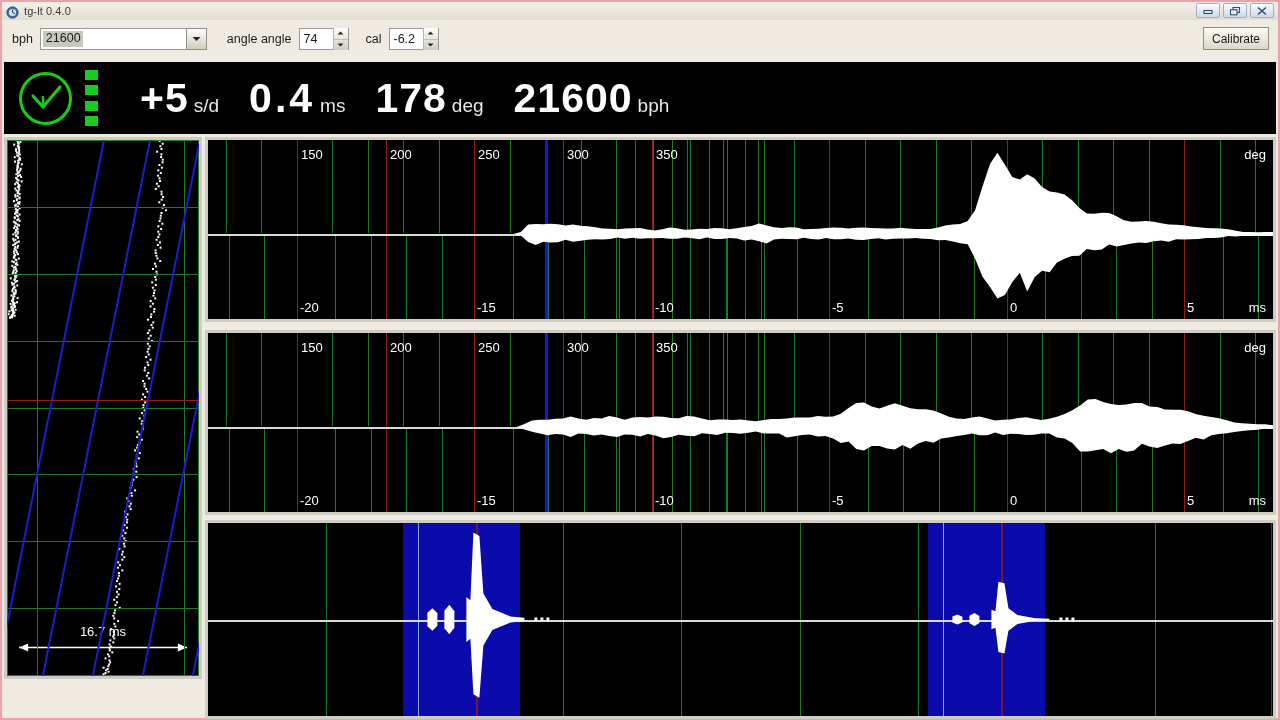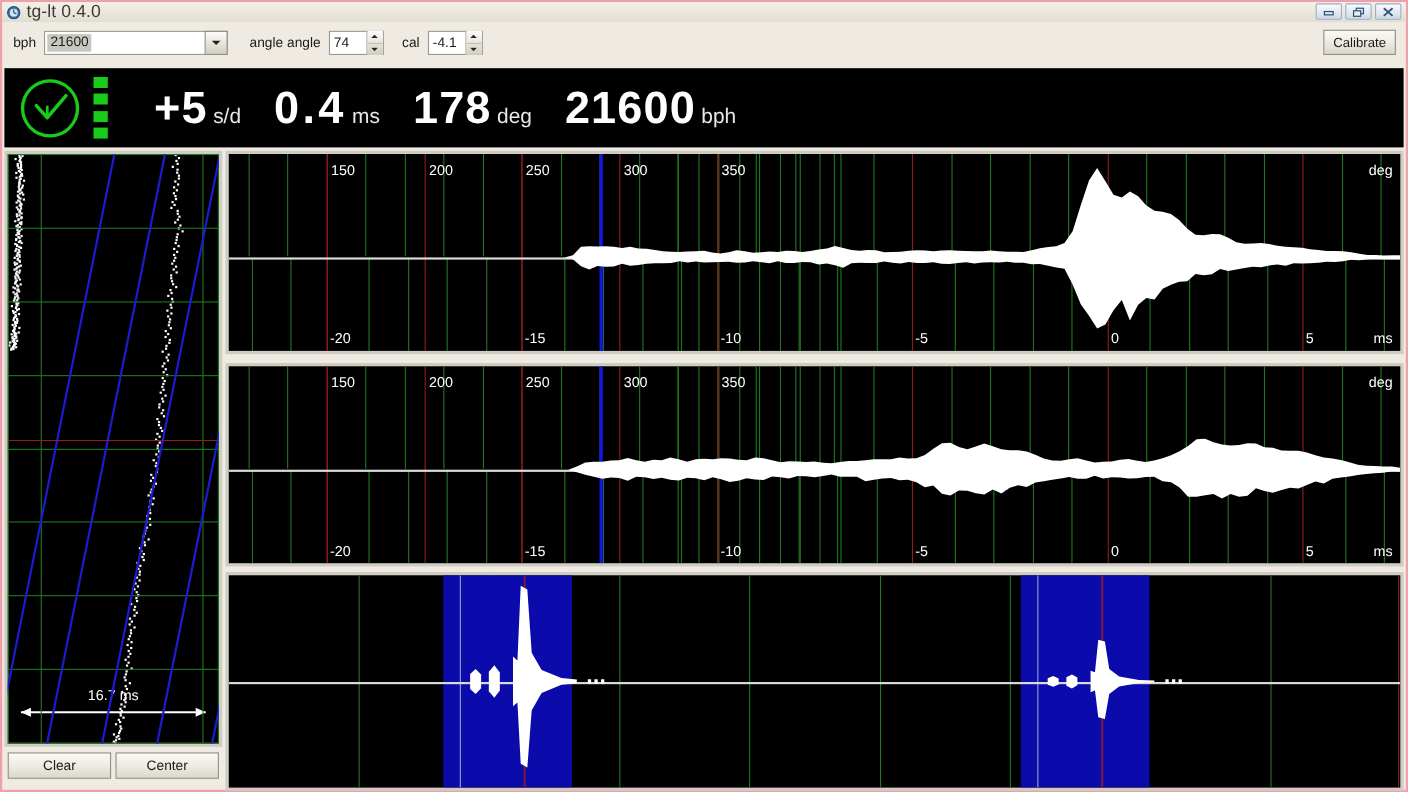--- a/index.html
+++ b/index.html
@@ -25,21 +25,21 @@
     position: absolute; left: 2px; top: 2px; width: 1276px; height: 18px;
     background: linear-gradient(to bottom, #f4f1ea 0%, #eae6dc 55%, #e2ddd2 100%);
     display: flex; align-items: center;
   }
   .title-ico {
     width: 13px; height: 13px; margin-left: 4px; margin-right: 5px;
     flex: 0 0 auto;
     position: relative;
   }
   .title-text {
-    font-size: 16px; color: #3b3b3b; letter-spacing: .1px;
+    font-size: 11px; color: #3b3b3b; letter-spacing: .1px;
     white-space: nowrap;
   }
   .win-btns {
     position: absolute; right: 4px; top: 1px;
     display: flex; gap: 3px;
   }
   .win-btn {
     width: 24px; height: 15px;
     border: 1px solid #9bafc6;
     border-radius: 2px;
@@ -263,21 +263,21 @@
         <div>
             <svg width="7" height="4" viewBox="0 0 7 4">
               <path d="M0.5 0.5 L3.5 3.5 L6.5 0.5 Z" fill="#20252b"></path>
             </svg>
           </div>
       </div>
     </div>
 
     <span class="tb-label" style="margin-left:17px">cal</span>
     <div class="spin-wrap">
-      <span class="spin-val">-4.1</span>
+      <span class="spin-val">-6.2</span>
       <div class="spin-btns">
         <div>
             <svg width="7" height="4" viewBox="0 0 7 4">
               <path d="M0.5 3.5 L3.5 0.5 L6.5 3.5 Z" fill="#20252b"></path>
             </svg>
           </div>
         <div>
             <svg width="7" height="4" viewBox="0 0 7 4">
               <path d="M0.5 0.5 L3.5 3.5 L6.5 0.5 Z" fill="#20252b"></path>
             </svg>
@@ -768,24 +768,20 @@
         <div class="vline g" style="left: 30px;"></div>
         <div class="vline g" style="left: 177px;"></div>
         <div class="dline" style="left: 95.68px; top: 0px; height: 546.615px; transform: rotate(11.3099deg);"></div>
         <div class="dline" style="left: 141.76px; top: 0px; height: 546.615px; transform: rotate(11.3099deg);"></div>
         <div class="dline" style="left: 191.68px; top: 0px; height: 546.615px; transform: rotate(11.3099deg);"></div>
         <div class="dline" style="left: 241.6px; top: 0px; height: 546.615px; transform: rotate(11.3099deg);"></div>
         <div class="dline" style="left: 291.52px; top: 0px; height: 546.615px; transform: rotate(11.3099deg);"></div>
         <div class="hline r" style="top: 260px;"></div>
       </div>
   </div>
-  <div class="btn-row">
-    <div class="flat-btn">Clear</div>
-    <div class="flat-btn">Center</div>
-  </div>
 
   <div class="wave-panel" id="panel1">
     <div class="wp-canvas" id="wc1">
         <div class="vline g" style="left: 18px; top: 0px; height: 93.08px; bottom: auto;"></div>
         <div class="vline g" style="left: 21px; top: 94.87px; bottom: 0px;"></div>
         <div class="vline g" style="left: 53px; top: 0px; height: 93.08px; bottom: auto;"></div>
         <div class="vline g" style="left: 56px; top: 94.87px; bottom: 0px;"></div>
         <div class="vline g" style="left: 124px; top: 0px; height: 93.08px; bottom: auto;"></div>
         <div class="vline g" style="left: 127px; top: 94.87px; bottom: 0px;"></div>
         <div class="vline g" style="left: 160px; top: 0px; height: 93.08px; bottom: auto;"></div>

